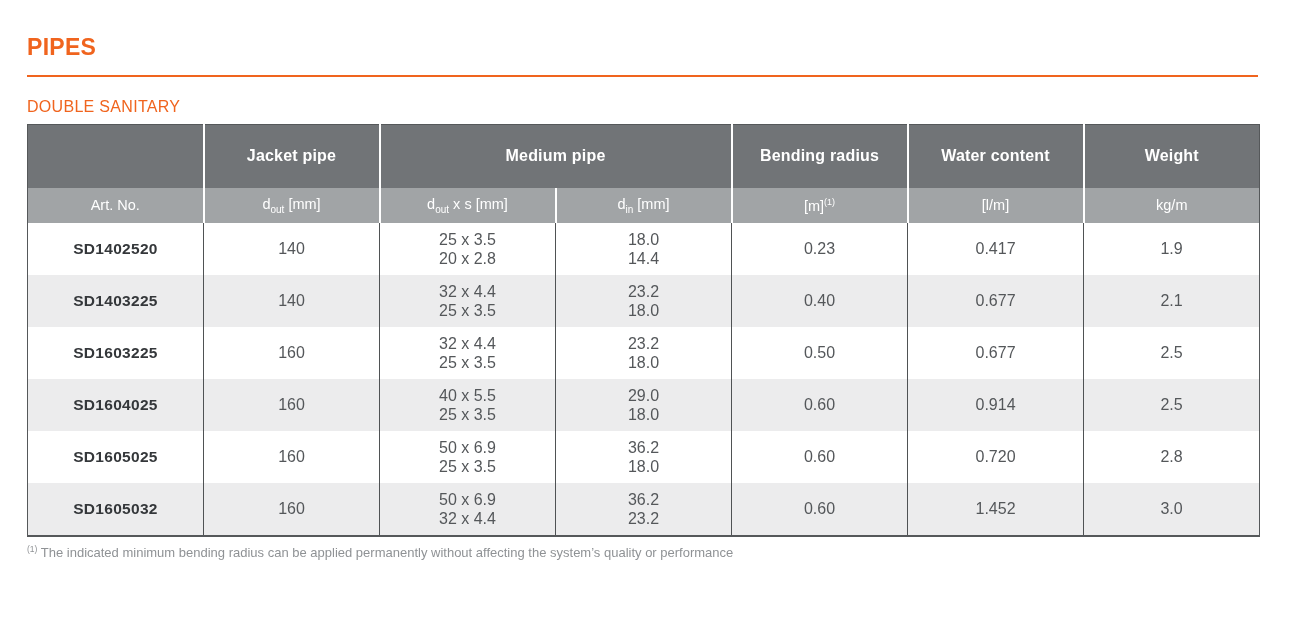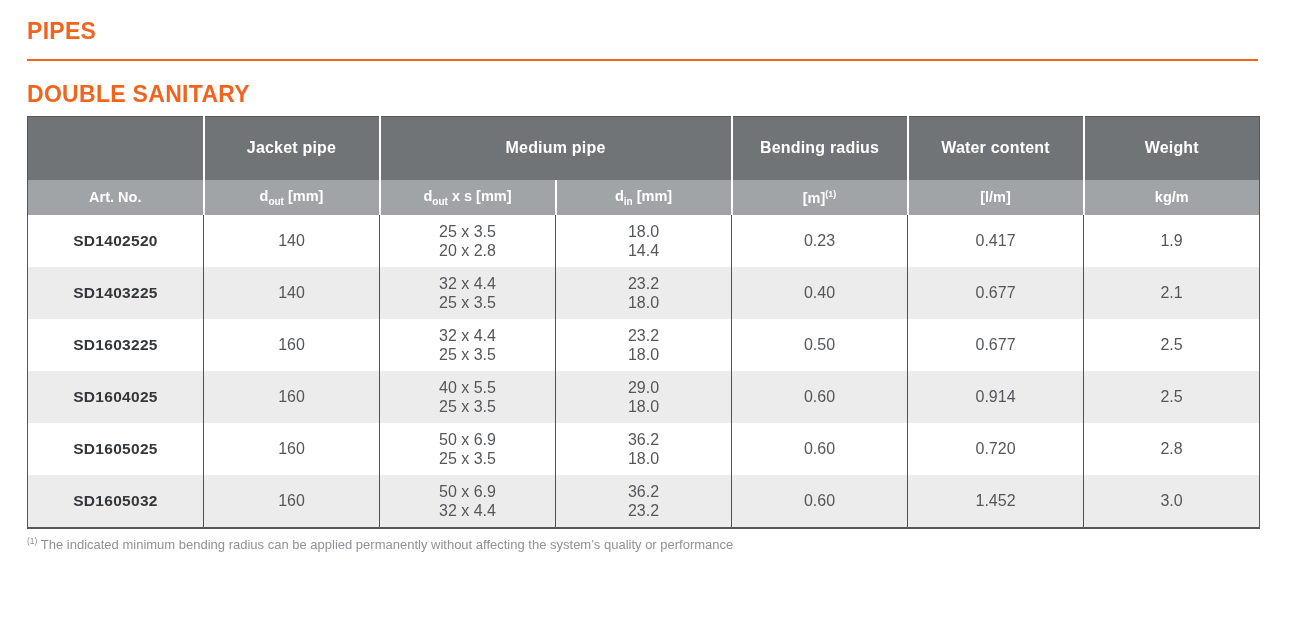--- a/index.html
+++ b/index.html
@@ -5,42 +5,42 @@
   html, body {
     margin: 0;
     padding: 0;
     background: #ffffff;
     font-family: "Liberation Sans", "DejaVu Sans", sans-serif;
   }
   .page {
     width: 1292px;
     height: 643px;
     box-sizing: border-box;
-    padding: 19px 32px 0 27px;
+    padding: 35px 32px 0 27px;
     background: #ffffff;
     overflow: hidden;
   }
   .page-title {
     margin: 0;
     font-size: 23px;
     font-weight: bold;
     letter-spacing: 0.3px;
     color: var(--accent);
     line-height: 1.1;
   }
   .title-rule {
     margin-top: 15px;
     height: 2px;
     width: 1231px;
     background: var(--accent);
   }
   .section-title {
     margin: 21px 0 0 0;
-    font-size: 23px;
-    font-weight: bold;
+    font-size: 16px;
+    font-weight: normal;
     letter-spacing: 0.3px;
     color: var(--accent);
     line-height: 1.1;
   }
   table.spec {
     margin-top: 8px;
     width: 1232px;
     border-collapse: collapse;
     table-layout: fixed;
     border: 1px solid #55585a;
@@ -61,21 +61,21 @@
     padding: 0;
   }
   tr.group-row th + th { border-left: 2px solid #ffffff; }
 
   
   tr.sub-row th {
     height: 35px;
     background: var(--header-light);
     color: #ffffff;
     font-size: 14.5px;
-    font-weight: bold;
+    font-weight: normal;
     text-align: center;
     vertical-align: middle;
     padding: 0;
   }
   tr.sub-row th + th { border-left: 2px solid #ffffff; }
   tr.sub-row sub { font-size: 10px; }
   tr.sub-row sup { font-size: 9px; }
 
   
   tbody td {

